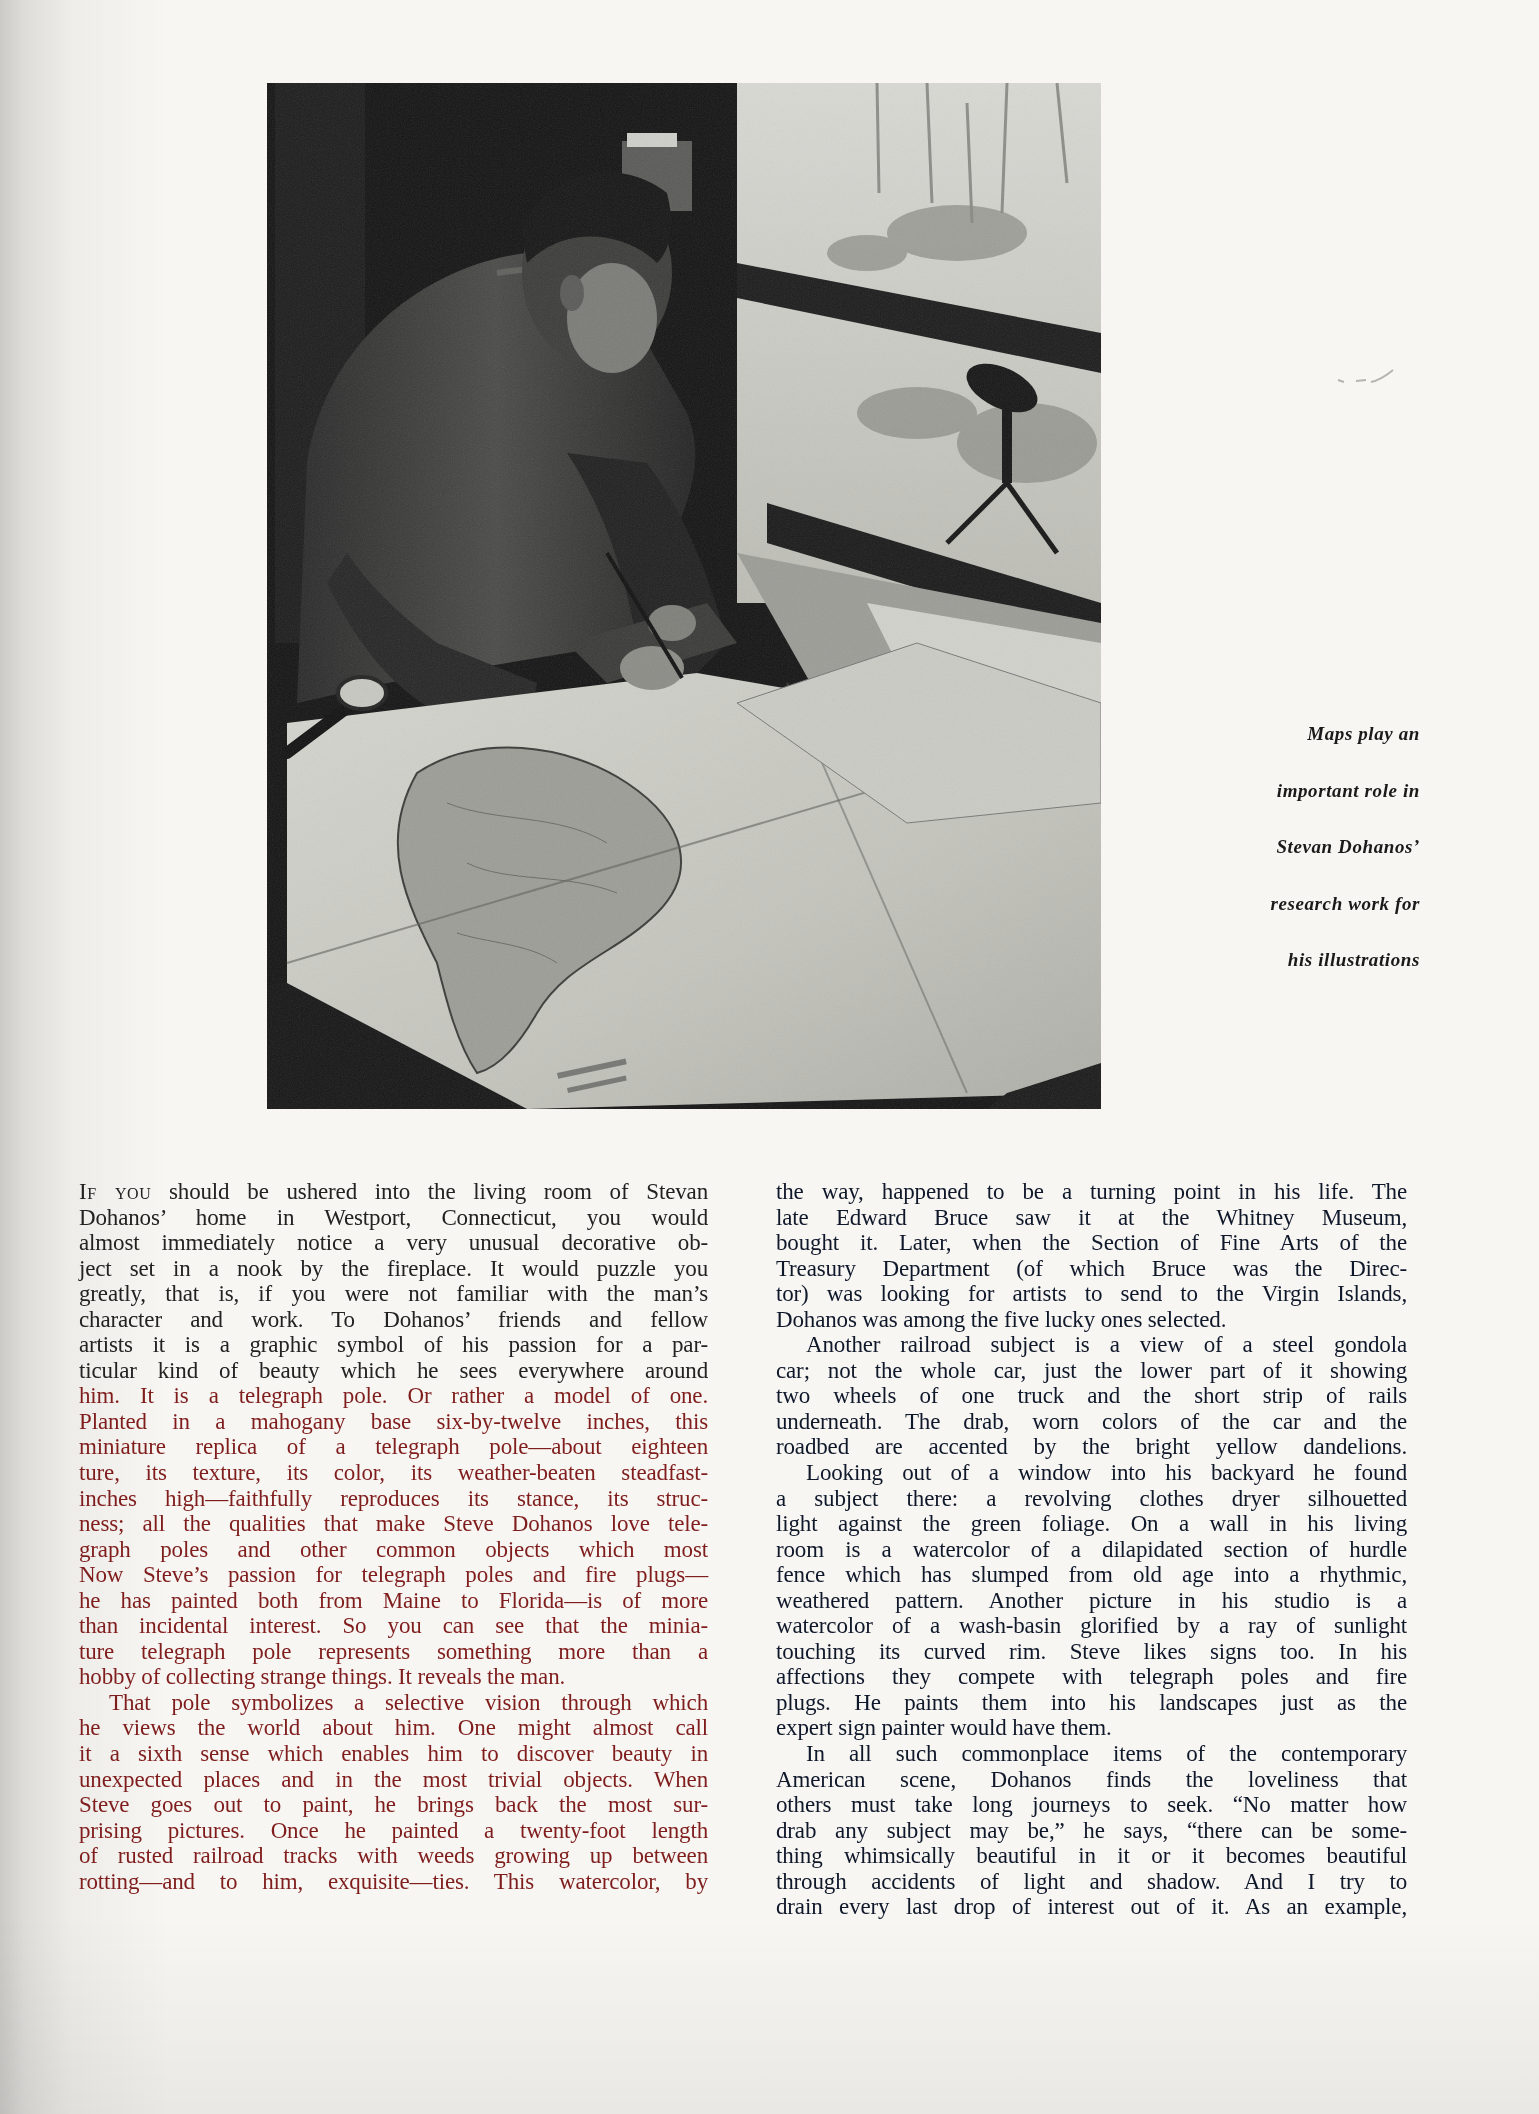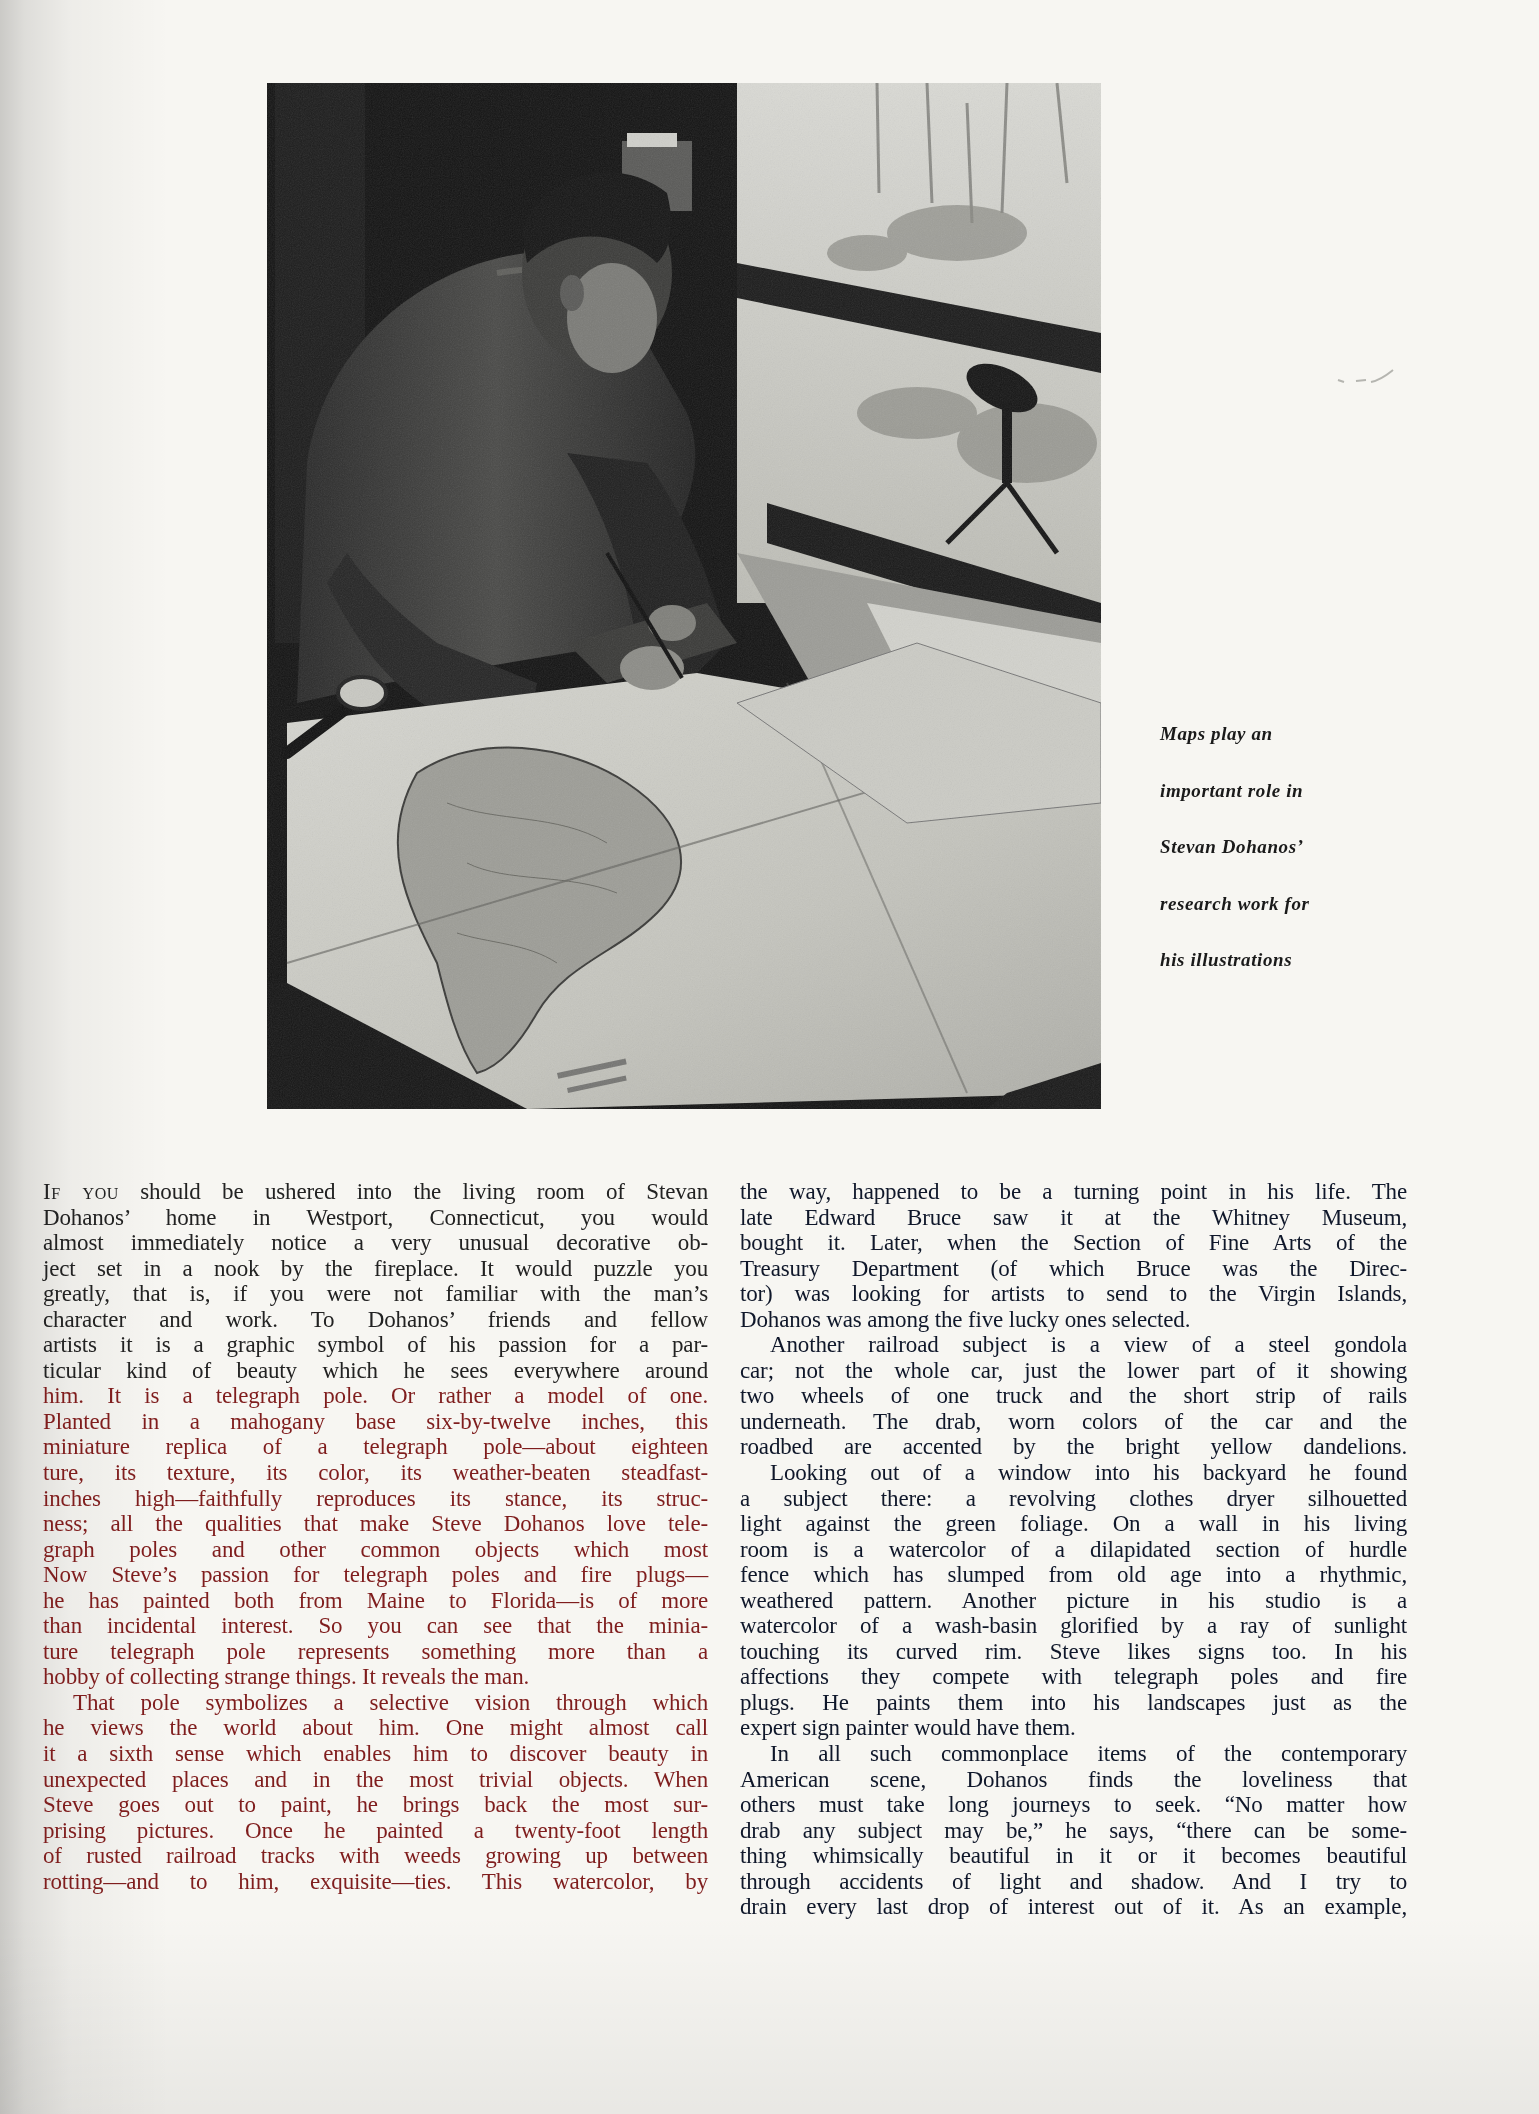--- a/index.html
+++ b/index.html
@@ -25,35 +25,36 @@
     overflow: hidden;
   }
   .photo svg { display: block; width: 834px; height: 1026px; }
   .caption {
     position: absolute; left: 1160px; top: 706px; width: 260px;
     font-family: "Liberation Serif", "DejaVu Serif", serif;
     font-style: italic; font-weight: bold;
     font-size: 19px; line-height: 56.5px; letter-spacing: 0.6px;
     color: #1a1a1a;
   }
-  .caption .line { display: block; white-space: nowrap; }
+  .caption .line { display: block; white-space: nowrap; text-align: right; }
   .pencil-mark {
     position: absolute; left: 1336px; top: 368px; width: 60px; height: 20px;
   }
   .column {
     position: absolute; top: 1179px;
     font-size: 23px; line-height: 25.55px;
     text-align: justify;
     letter-spacing: -0.15px;
   }
   .column .line {
     display: block; white-space: nowrap;
     text-align-last: justify;
     text-align: justify;
     height: 25.55px;
+    margin-left: 36px;
   }
   .column .line.last { text-align-last: left; }
   .column .line.indent { padding-left: 30px; }
   .col-left { left: 43px; width: 665px; color: #222; }
   .col-right { left: 740px; width: 667px; color: #0f172a; }
   .smallcaps { font-variant: small-caps; letter-spacing: 0.5px; }
   .col-left .line:nth-child(n+9) { color: #7f1d1d; }
   .fade-blur { filter: blur(0.35px); }
 </style>
 </head>

